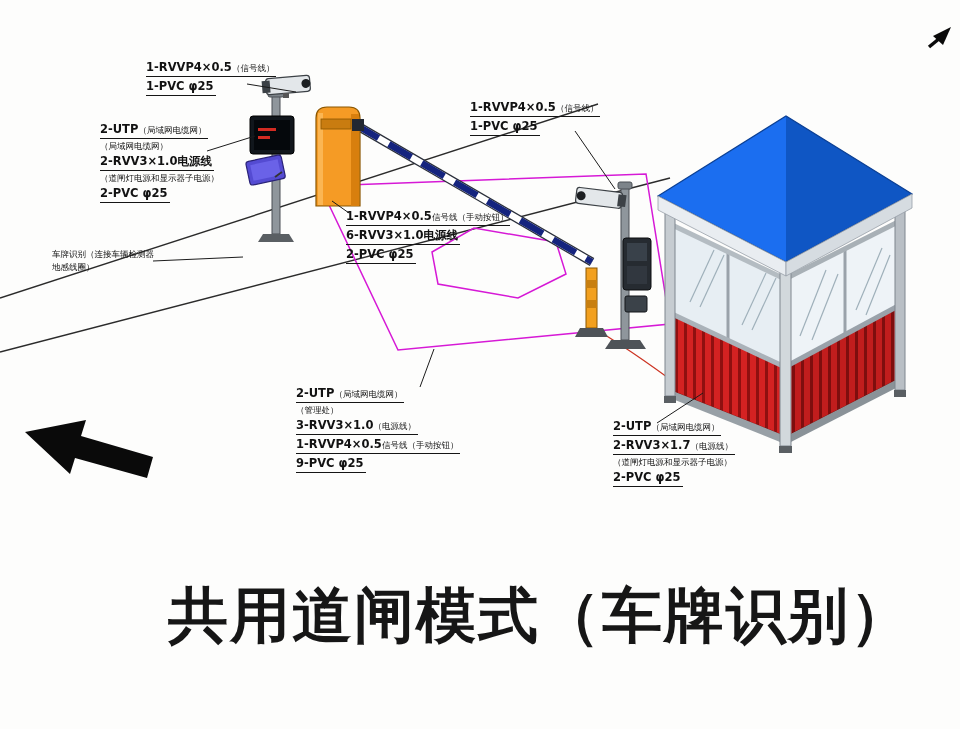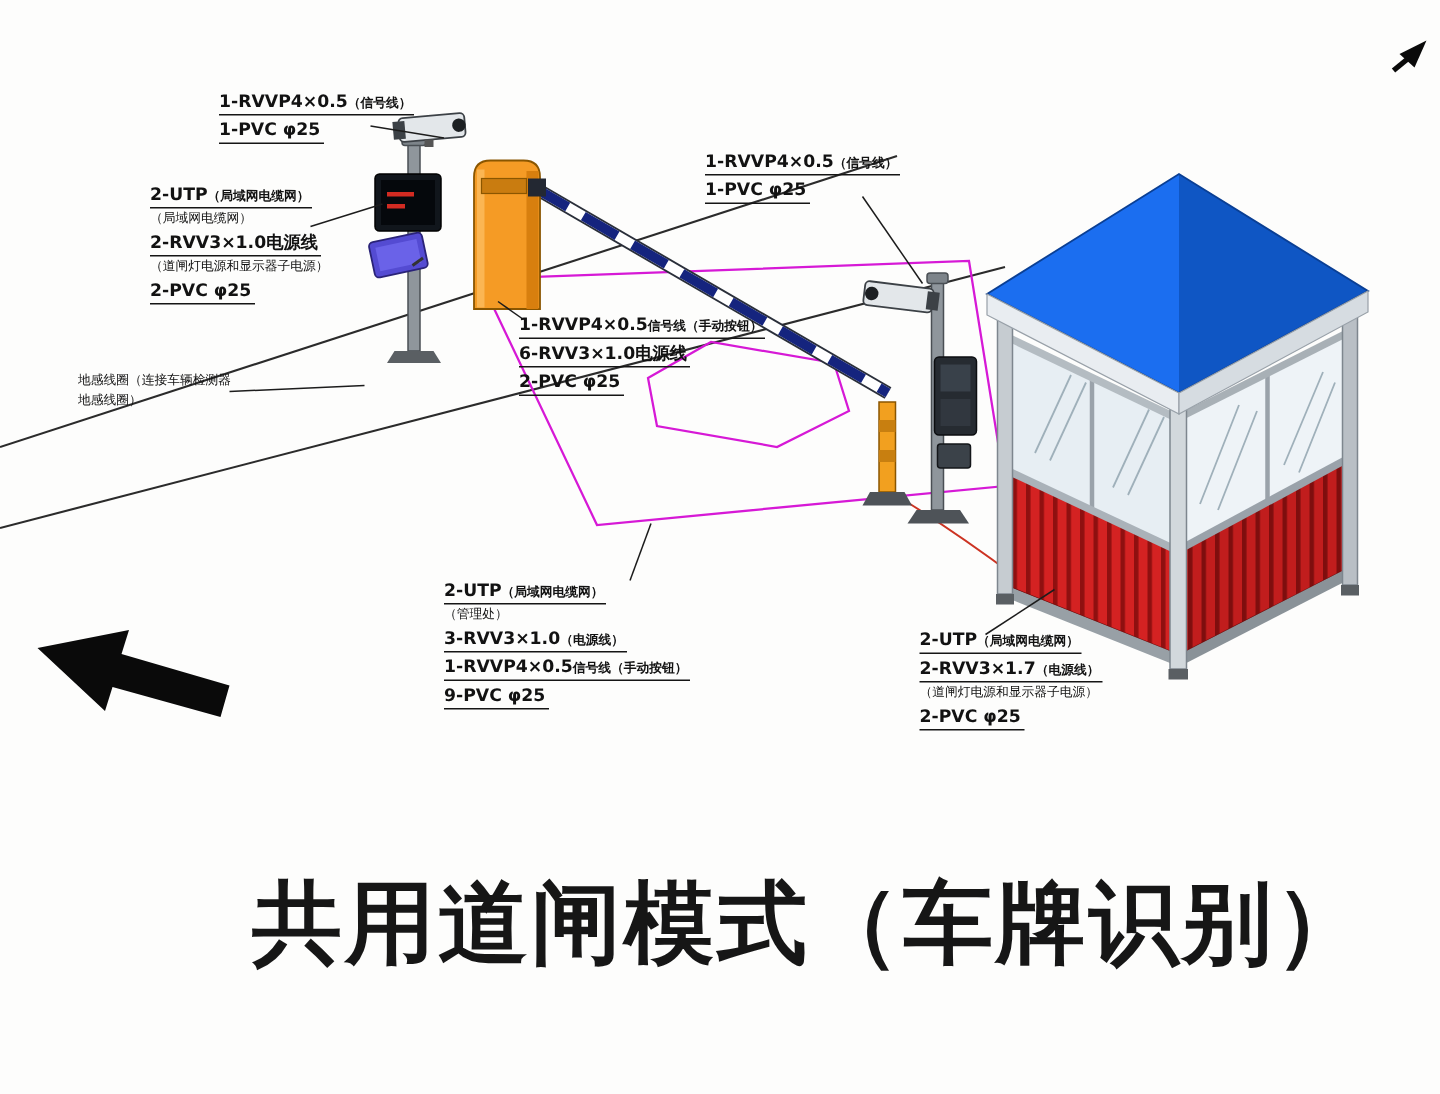--- a/index.html
+++ b/index.html
@@ -3,21 +3,21 @@
 <meta charset="utf-8">
 <style>
   html,body{margin:0;padding:0;background:#ffffff;}
   #stage{position:relative;width:960px;height:729px;background:#fdfdfc;overflow:hidden;
          font-family:"DejaVu Sans",sans-serif;}
   #stage svg{position:absolute;left:0;top:0;z-index:1;}
   .callout{position:absolute;z-index:2;color:#121212;line-height:1.3;}
   .spec{display:table;font-size:11.5px;font-weight:700;white-space:nowrap;
         border-bottom:1.4px solid #151515;padding:0 2px 1px 0;margin:0 0 2px 0;
         font-family:"DejaVu Sans",sans-serif;}
-  .spec .sm{font-size:8.5px;font-weight:700;text-align:center;}
+  .spec .sm{font-size:8.5px;font-weight:400;text-align:center;}
   .note{display:block;font-size:8.5px;font-weight:400;white-space:nowrap;margin:0 0 2px 0;}
   #title{position:absolute;left:168px;top:576px;z-index:2;font-size:60px;font-weight:700;
          letter-spacing:2px;color:#161616;font-family:"DejaVu Sans",sans-serif;white-space:nowrap;}
 </style>
 </head>
 <body>
 
 <div id="stage">
 
 <svg width="960" height="729" viewBox="0 0 960 729">
@@ -229,19 +229,19 @@
       </div>
   <div class="spec">
         <span>2-RVV3×1.7</span>
         <span class="sm">（电源线）</span>
       </div>
   <span class="note">（道闸灯电源和显示器子电源）</span>
   <div class="spec">2-PVC φ25</div>
 </div>
 
 <div class="callout" style="left:52px;top:249px;">
-  <span class="note">地感线圈（连接车辆检测器</span>
+  <span class="note">车牌识别（连接车辆检测器</span>
   <span class="note">地感线圈）</span>
 </div>
 
 <div id="title">共用道闸模式（车牌识别）</div>
 
 </div>
 
 </body></html>

